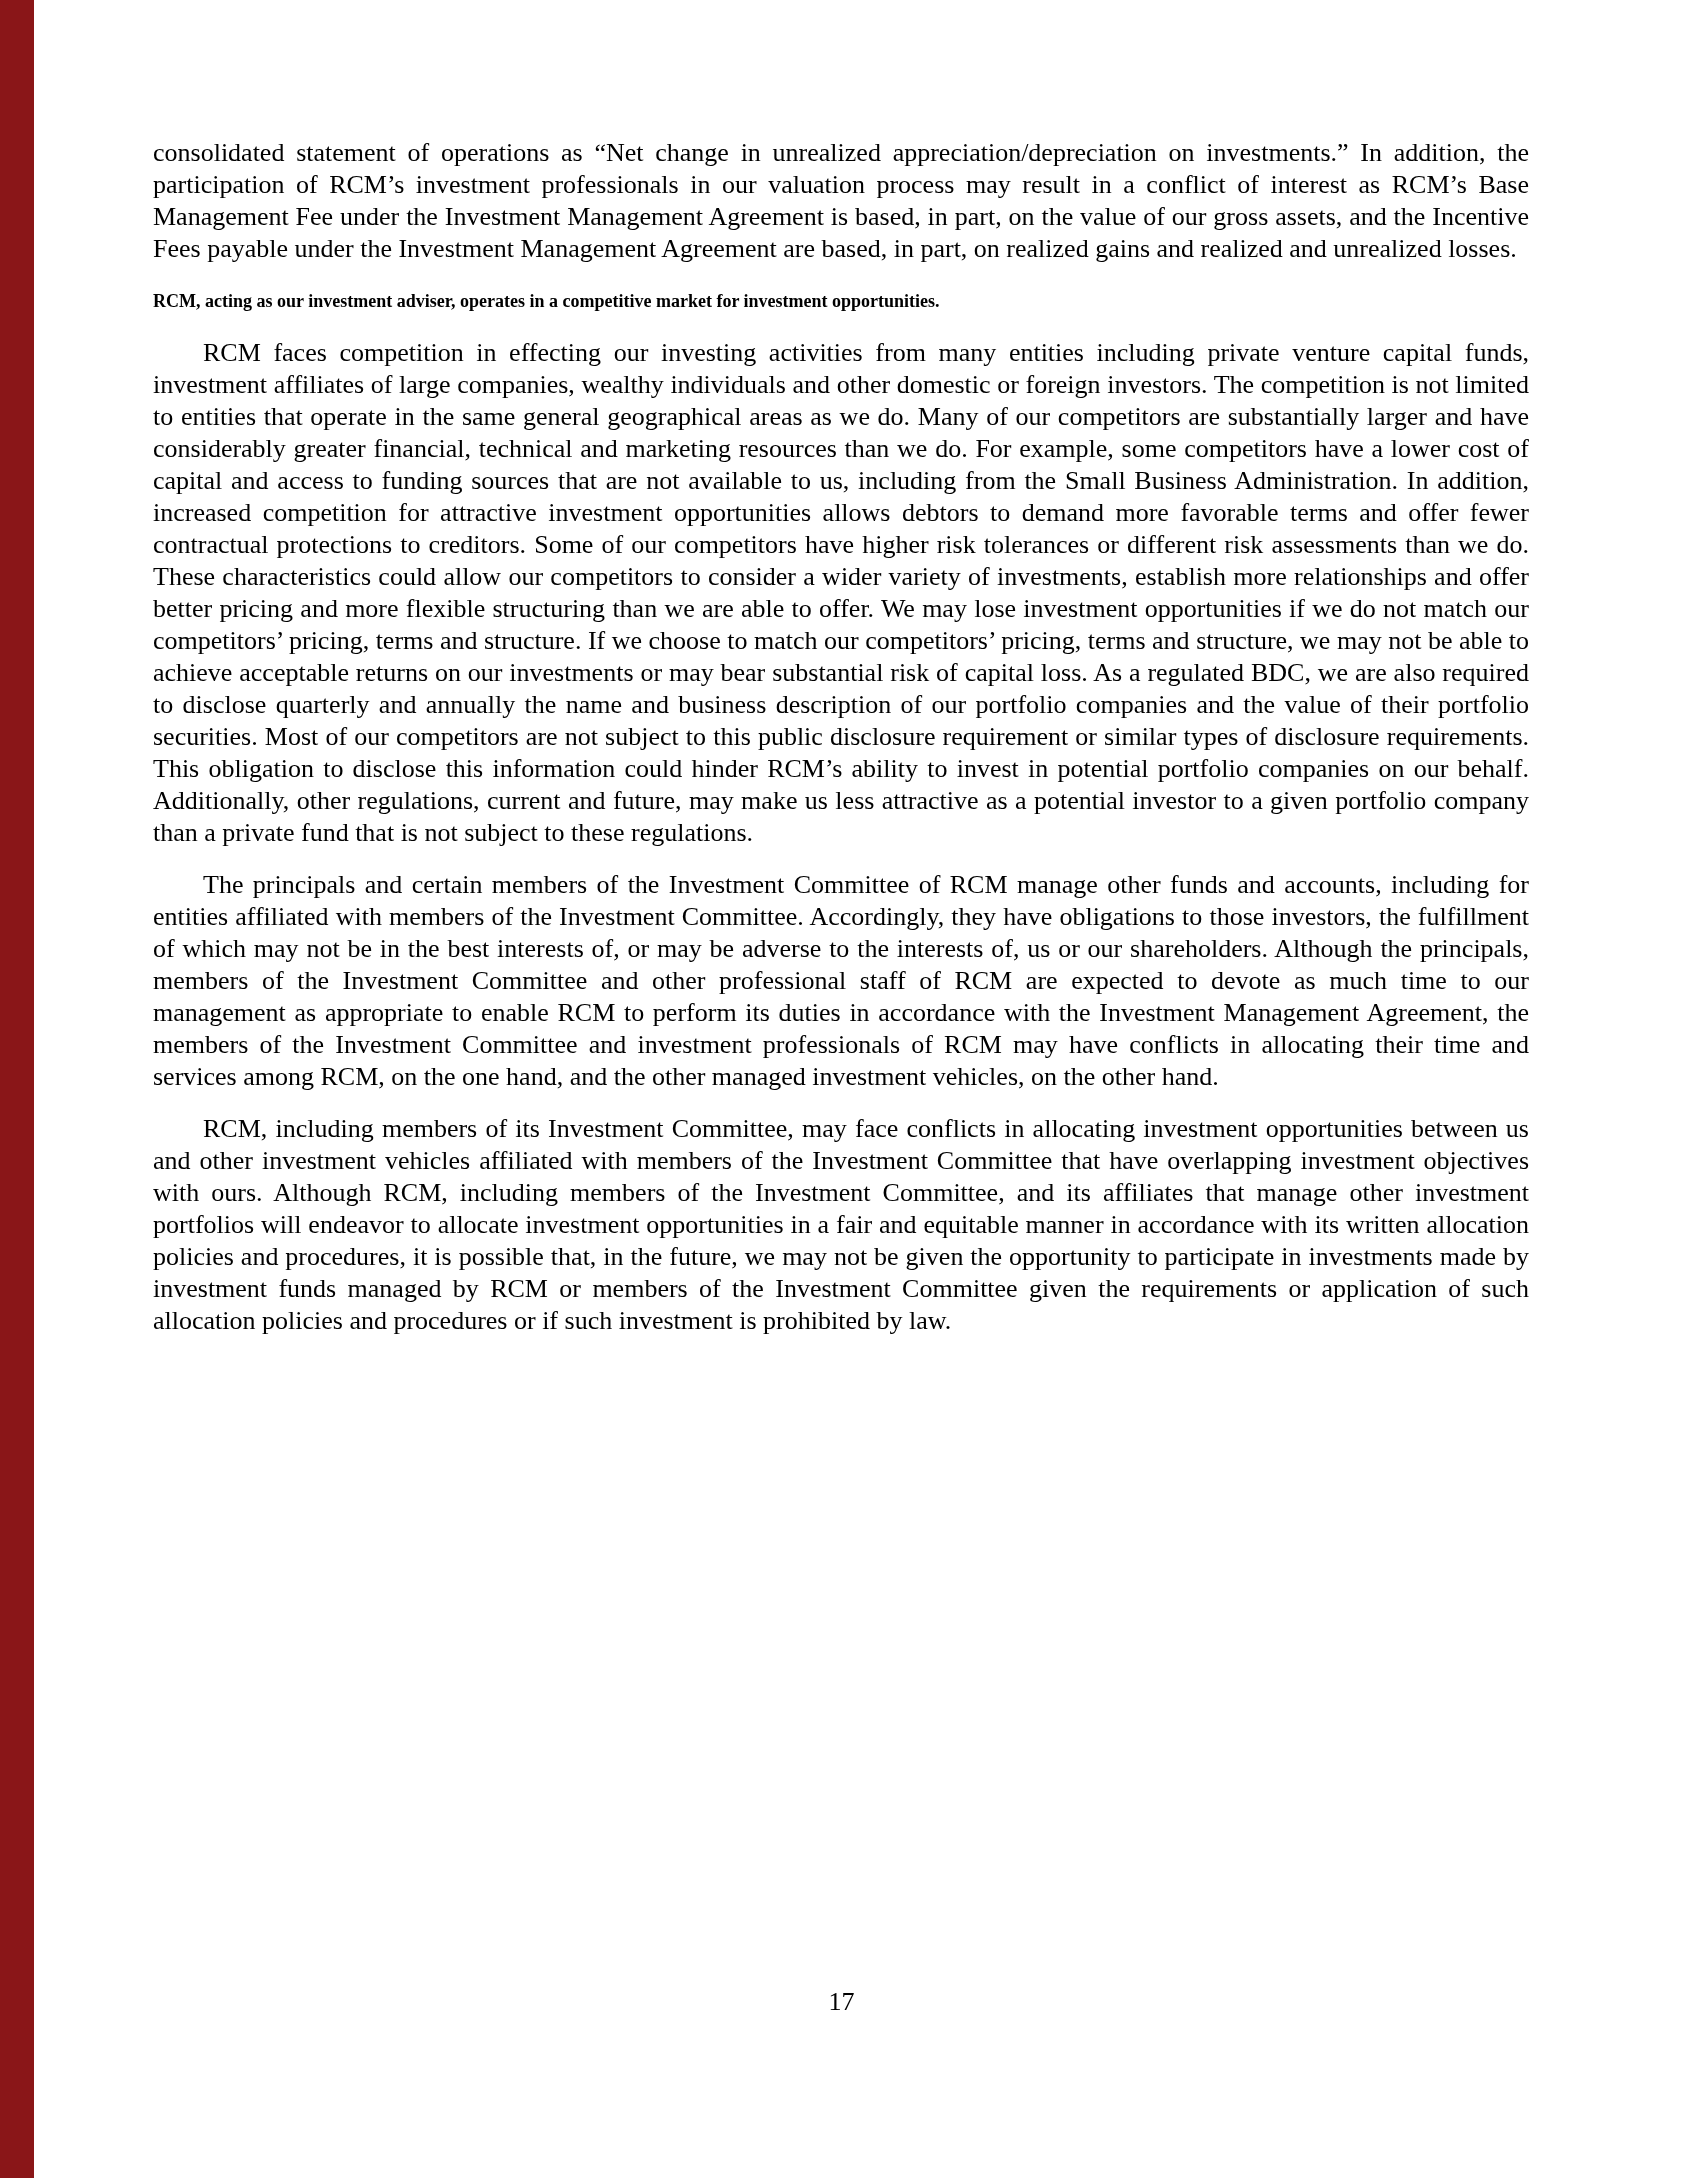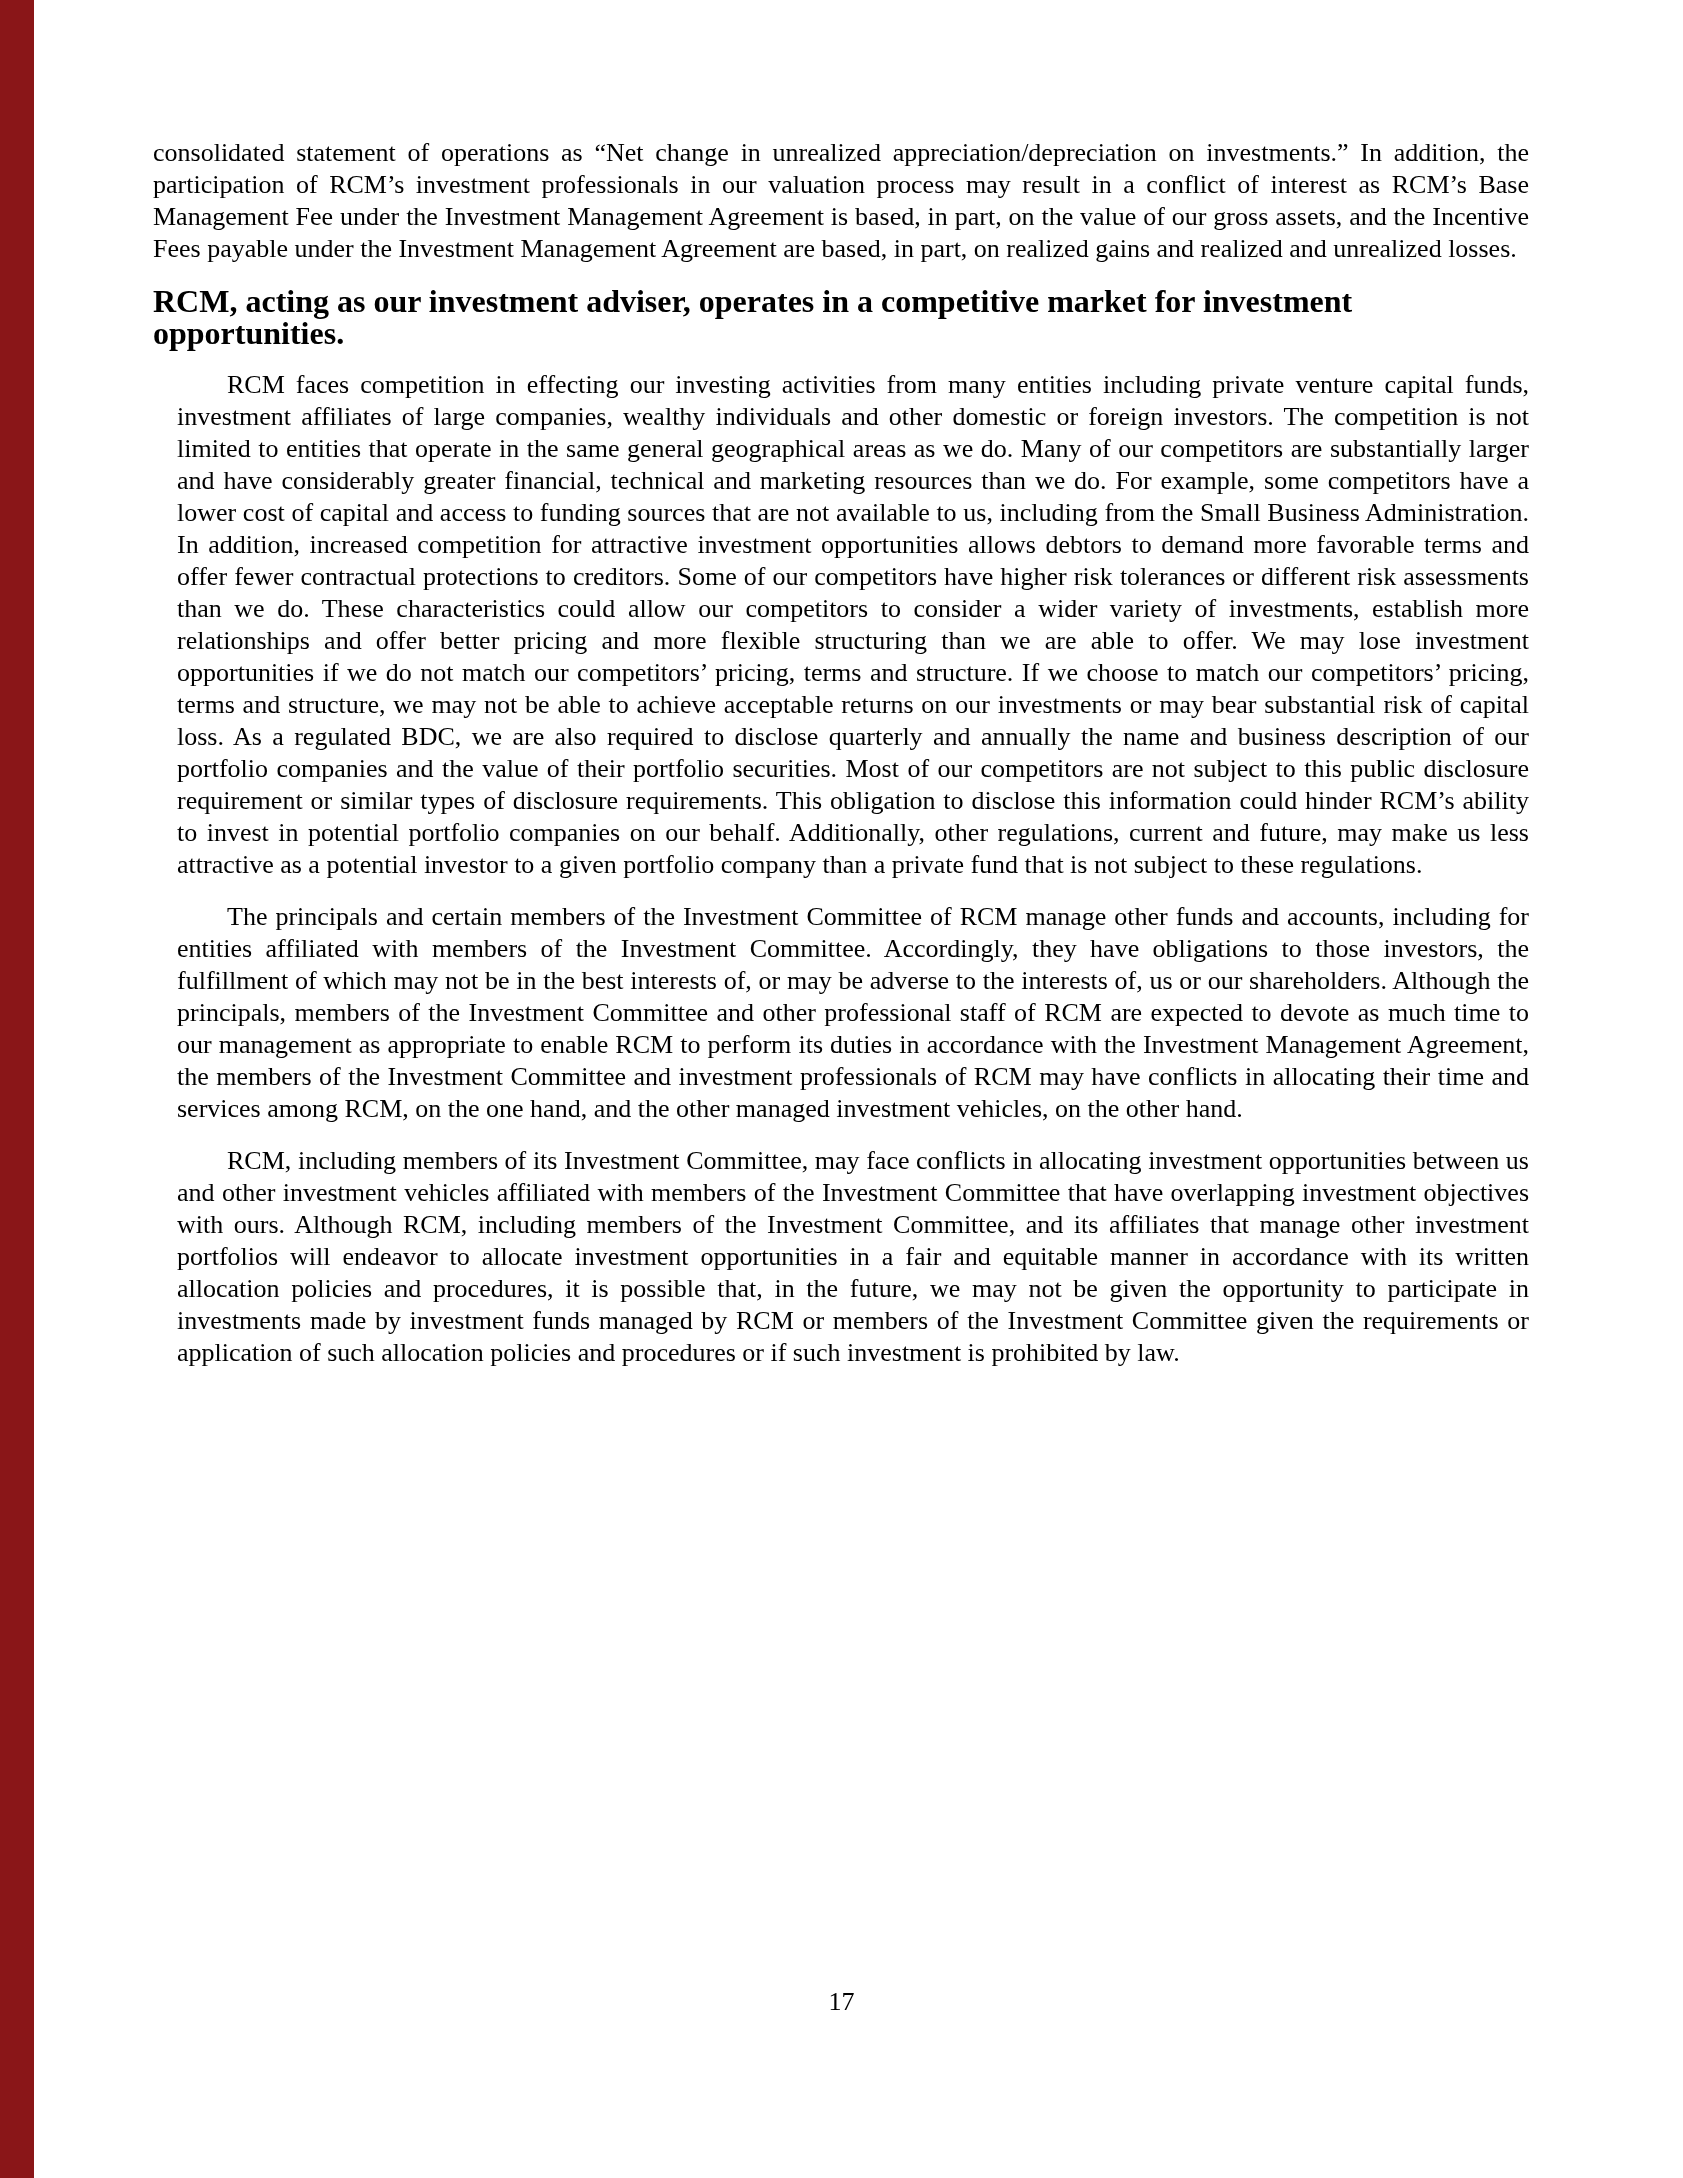--- a/index.html
+++ b/index.html
@@ -31,24 +31,23 @@
     width: 1376px;
   }
   p.body {
     font-size: 26px;
     line-height: 32px;
     text-align: justify;
     margin: 0 0 20px 0;
   }
   p.body.indent {
     text-indent: 50px;
-    margin-left: 24px;
   }
   h3.heading {
-    font-size: 32px;
+    font-size: 18px;
     line-height: 32px;
     font-weight: bold;
     text-align: left;
     margin: 6px 0 20px 0;
   }
   .page-number {
     position: absolute;
     top: 1986px;
     left: 0;
     width: 100%;

